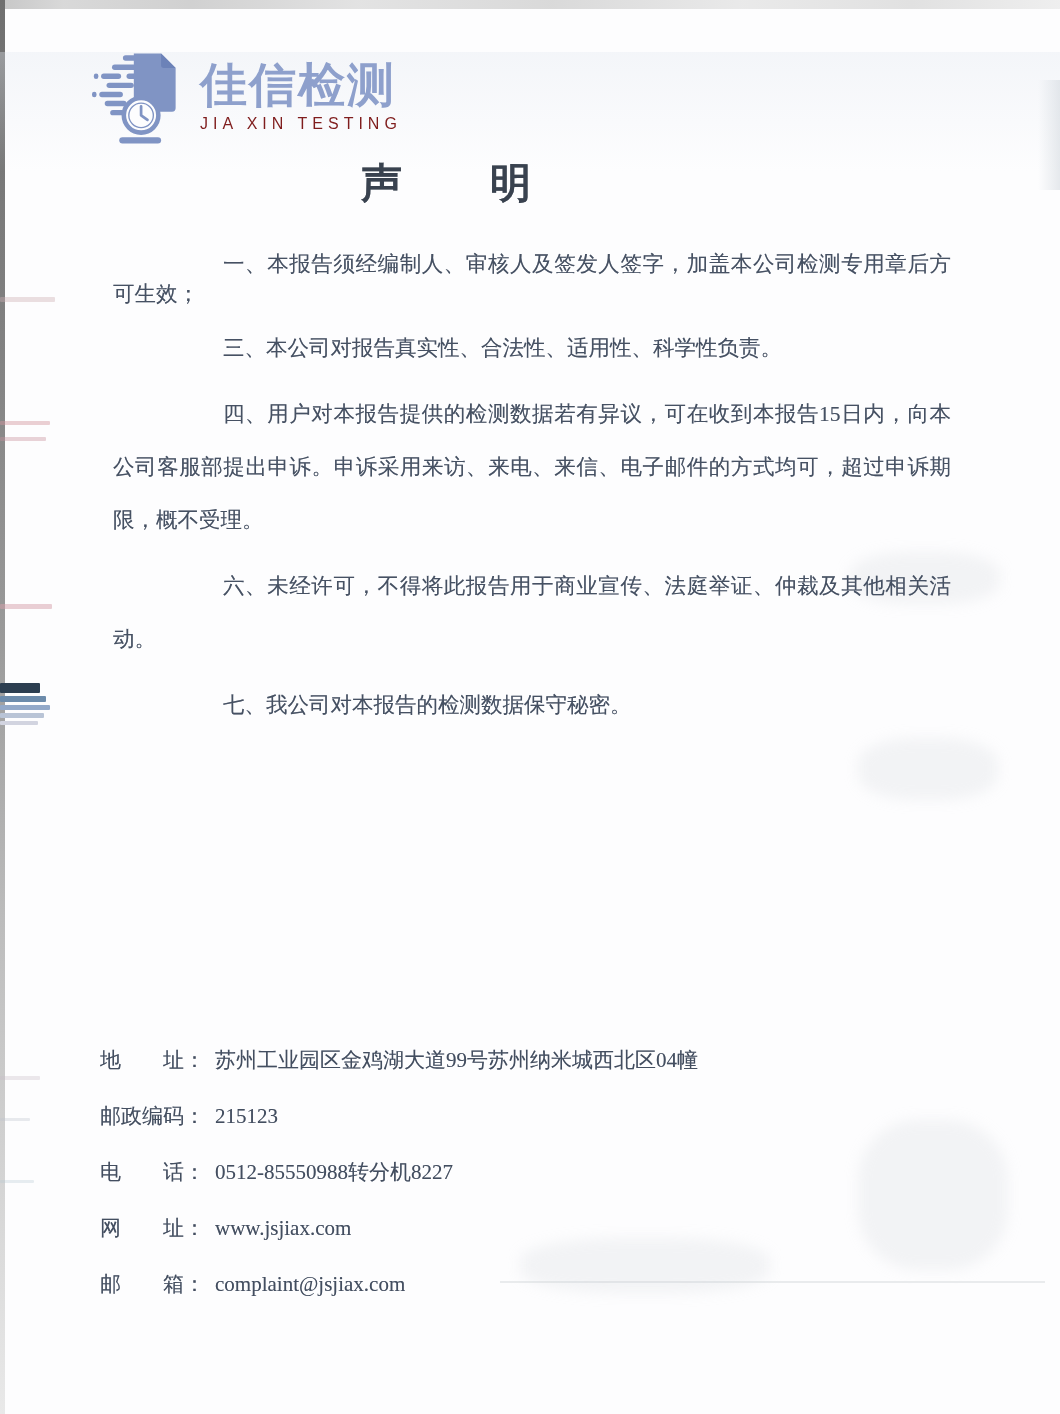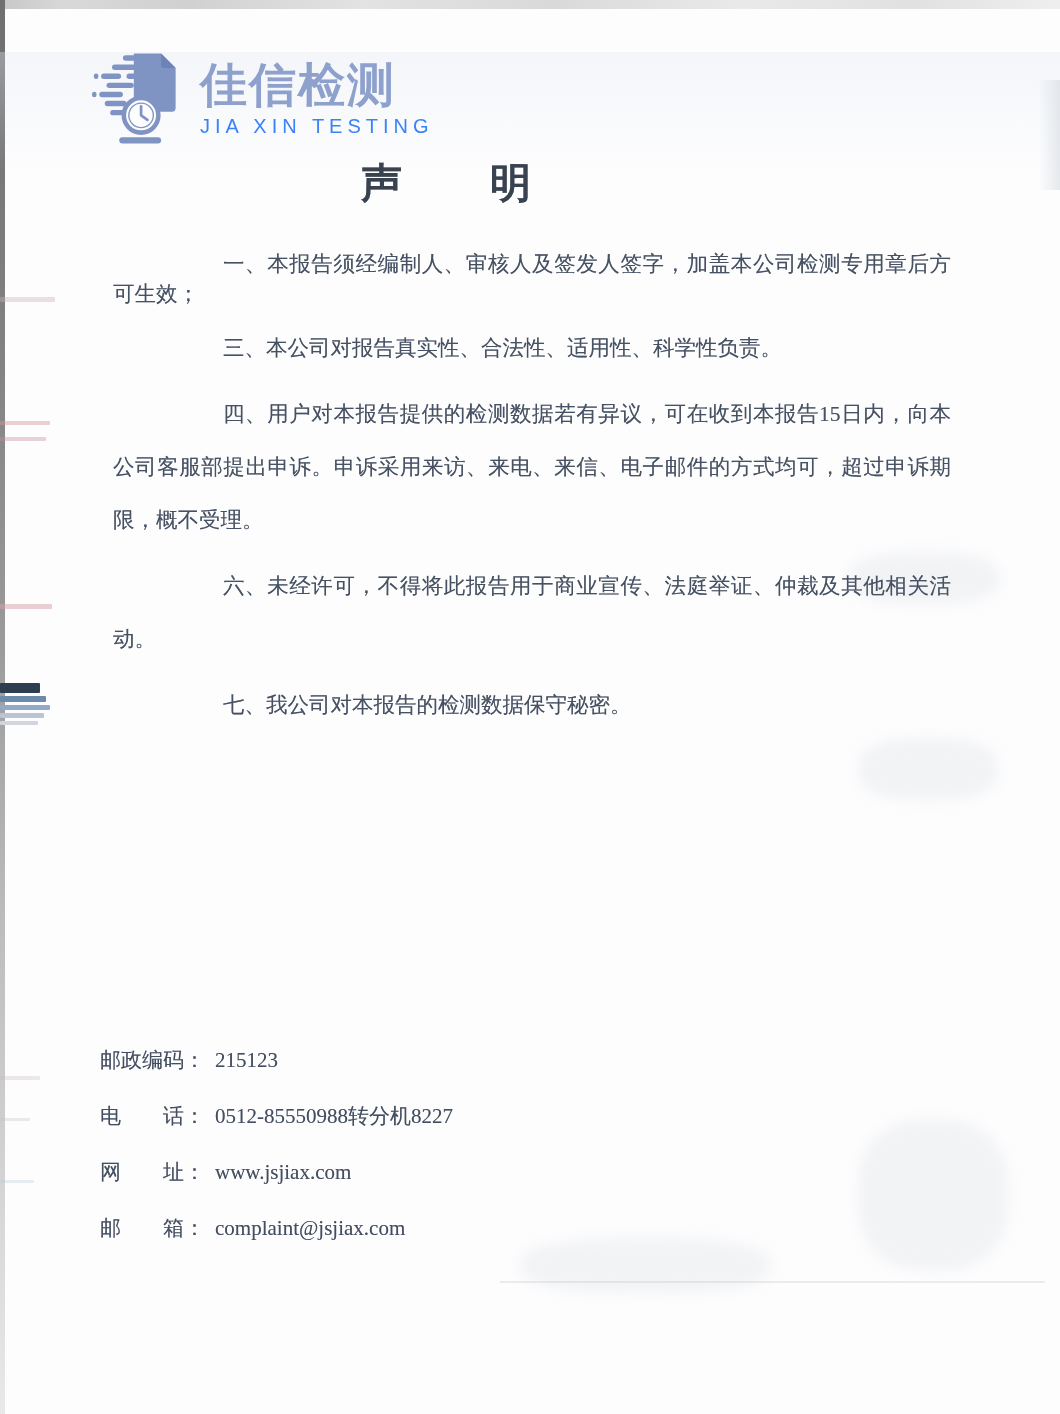--- a/index.html
+++ b/index.html
@@ -60,21 +60,21 @@
     display:flex;align-items:flex-start;gap:8px;margin-top:35px;
   }
   .logo svg{display:block;}
   .logo-text{display:flex;flex-direction:column;margin-top:8px;}
   .logo-cn{
     font-size:47px;font-weight:bold;line-height:1.1;
     color:#8ea0cc;letter-spacing:2px;white-space:pre;
     font-family:"Liberation Sans","DejaVu Sans",sans-serif;
   }
   .logo-en{
-    font-size:20px;color:#3b82f6;letter-spacing:5px;margin-top:4px;
+    font-size:16px;color:#7f1d1d;letter-spacing:5px;margin-top:4px;
     font-family:"Liberation Sans","DejaVu Sans",sans-serif;
   }
 
   
   .title{
     position:absolute;left:0;top:156px;width:894px;
     text-align:center;font-size:41px;font-weight:bold;color:#39424f;
     white-space:pre;letter-spacing:2px;
     text-shadow:0 0 .5px rgba(57,66,79,.6);
   }
@@ -168,20 +168,24 @@
   <div class="statement">
     <p class="first">一、本报告须经编制人、审核人及签发人签字，加盖本公司检测专用章后方可生效；</p>
     <p>三、本公司对报告真实性、合法性、适用性、科学性负责。</p>
     <p>四、用户对本报告提供的检测数据若有异议，可在收到本报告15日内，向本公司客服部提出申诉。申诉采用来访、来电、来信、电子邮件的方式均可，超过申诉期限，概不受理。</p>
     <p>六、未经许可，不得将此报告用于商业宣传、法庭举证、仲裁及其他相关活动。</p>
     <p>七、我公司对本报告的检测数据保守秘密。</p>
   </div>
 
   <div class="contact">
     <div class="contact-row">
+      <span class="contact-label">地　　址：</span>
+      <span class="contact-value">苏州工业园区金鸡湖大道99号苏州纳米城西北区04幢</span>
+    </div>
+    <div class="contact-row">
       <span class="contact-label">邮政编码：</span>
       <span class="contact-value">215123</span>
     </div>
     <div class="contact-row">
       <span class="contact-label">电　　话：</span>
       <span class="contact-value">0512-85550988转分机8227</span>
     </div>
     <div class="contact-row">
       <span class="contact-label">网　　址：</span>
       <span class="contact-value">www.jsjiax.com</span>

